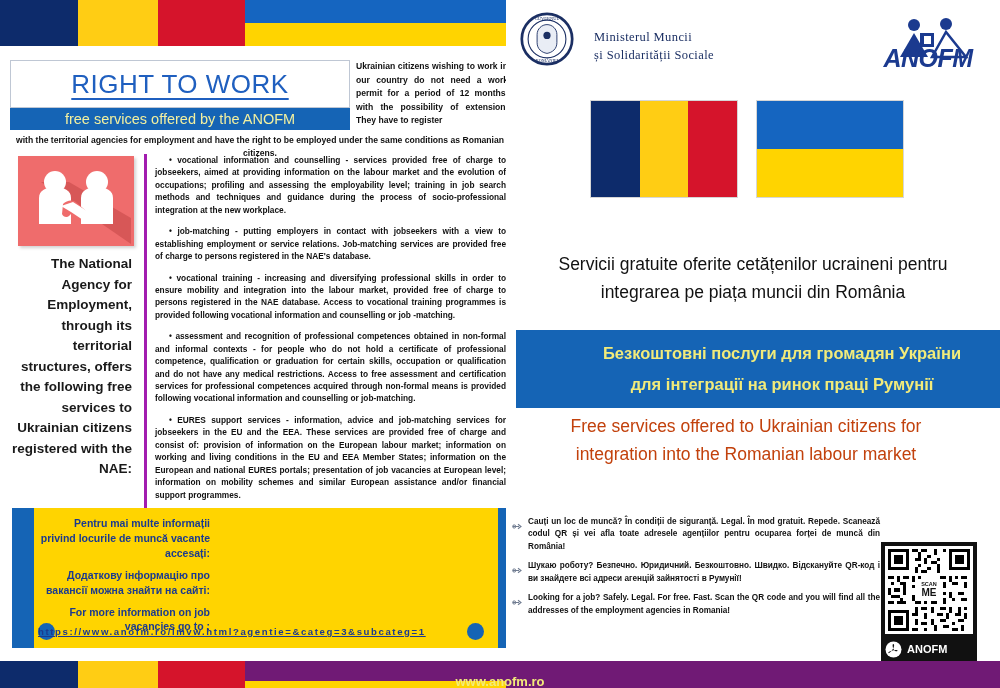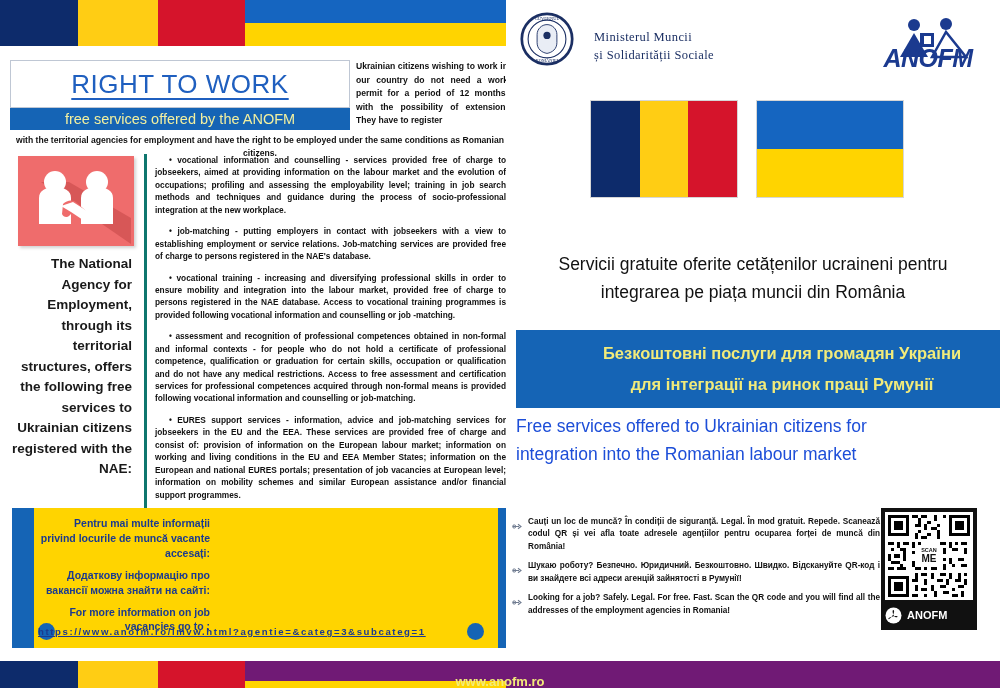--- a/index.html
+++ b/index.html
@@ -65,21 +65,21 @@
   .icon-card svg { position: absolute; left: 50%; top: 50%; transform: translate(-50%,-50%); }
   .left-caption {
     position: absolute; left: 8px; top: 208px; width: 124px;
     text-align: right; font-size: 13.5px; font-weight: bold;
     line-height: 1.52; color: #1a1a1a;
   }
 
   
   .bullets {
     position: absolute; left: 144px; top: 108px; width: 362px; height: 358px;
-    border-left: 3px solid #0f766e;
+    border-left: 3px solid #a21caf;
     padding-left: 8px;
     font-size: 8.3px; line-height: 1.5; color: #111; text-align: justify;
   }
   .bullets p { text-indent: 14px; margin-bottom: 9px; font-weight: 600; }
   .bullets p:before { content: "\2022  "; }
 
   
   .yellow-panel {
     position: absolute; left: 12px; top: 508px; width: 506px; height: 140px;
     background: #ffd400;
@@ -132,33 +132,33 @@
     position: absolute; left: 10px; top: 250px; width: 474px;
     text-align: center; font-size: 17.5px; color: #111; line-height: 1.62;
   }
   .head-ua-box {
     position: absolute; left: 10px; top: 330px; width: 532px; height: 78px;
     background: #1564b5; display:flex; flex-direction:column;
     align-items:center; justify-content:center;
   }
   .head-ua-box div { color:#f2eb7a; font-size:16.5px; font-weight:bold; line-height:1.9; }
   .head-en {
-    position: absolute; left: 10px; top: 412px; width: 474px;
-    text-align: left; font-size: 17.5px; color: #1d4ed8; line-height: 1.62;
+    position: absolute; left: 3px; top: 412px; width: 474px;
+    text-align: center; font-size: 17.5px; color: #c2410c; line-height: 1.62;
   }
 
   
   .rb-list { position: absolute; left: 512px; top: 516px; width: 368px; }
   .rb-item { display:flex; margin-bottom: 7px; }
   .rb-icon { flex: 0 0 16px; padding-top: 1px; }
   .rb-text { font-size: 8.2px; line-height: 1.52; color:#111; text-align: justify; font-weight:600; }
 
   
   .qr-wrap {
-    position:absolute; left:881px; top:508px; width:96px; height:122px;
+    position:absolute; left:881px; top:542px; width:96px; height:122px;
     background:#111; padding:4px;
   }
   .qr-img { width:88px; height:88px; background:#fff; position:relative; }
   .qr-label {
     position:absolute; left:4px; top:96px; width:88px; height:22px;
     display:flex; align-items:center; gap:5px; color:#fff; font-size:11px; font-weight:600;
   }
   .qr-scanme {
     position:absolute; left:50%; top:50%; transform:translate(-50%,-50%);
     background:#fff; padding:1px 3px; text-align:center; line-height:1;

